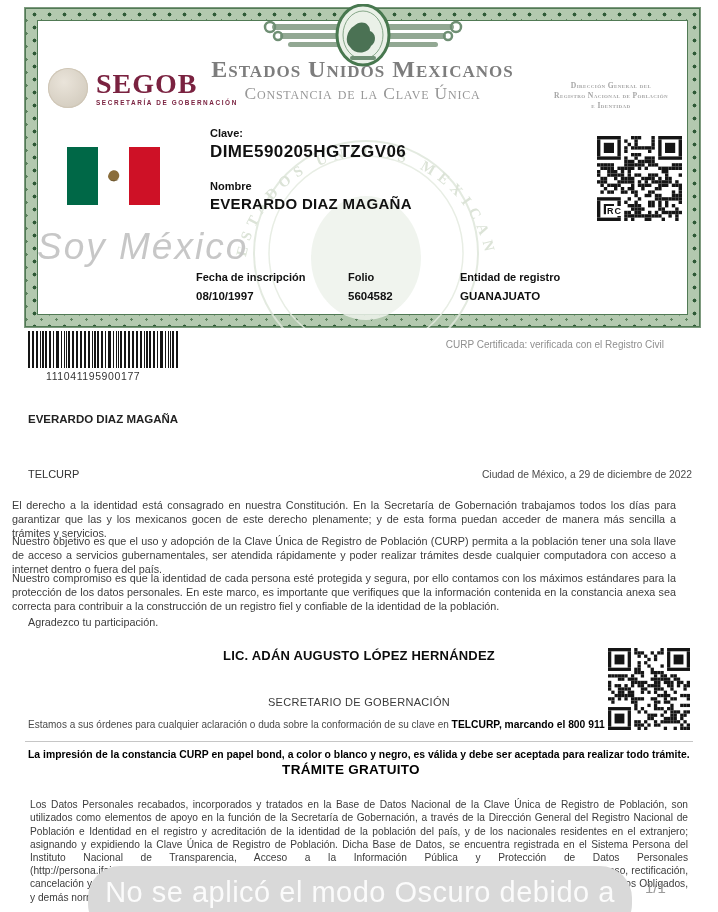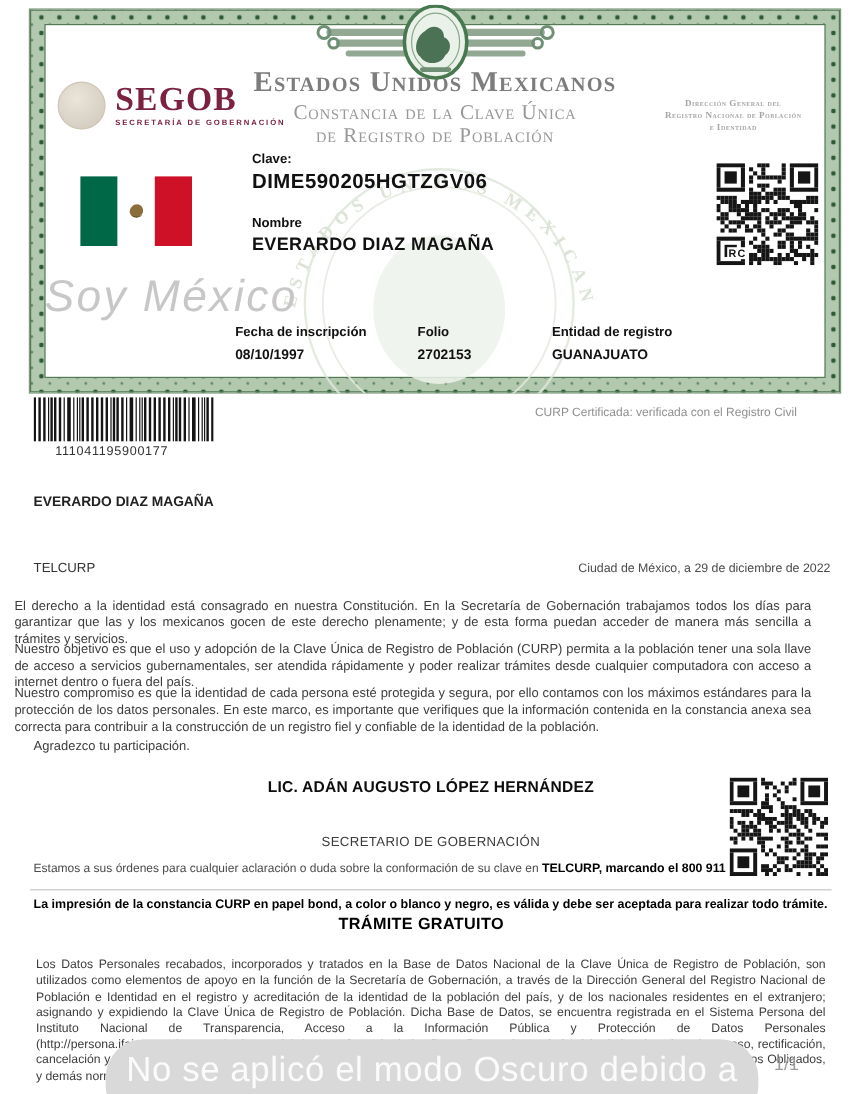--- a/index.html
+++ b/index.html
@@ -119,21 +119,20 @@
     <div class="segob">
       <div class="segob-seal"></div>
       <div class="segob-text">
         <div class="segob-name">SEGOB</div>
         <div class="segob-caption">SECRETARÍA DE GOBERNACIÓN</div>
       </div>
     </div>
 
     <h1 class="cert-title">Estados Unidos Mexicanos</h1>
     <div class="cert-sub s1">Constancia de la Clave Única</div>
-    <div class="cert-sub s2">de Registro de Población</div>
 
     <div class="direction">
       <div>Dirección General del</div>
       <div>Registro Nacional de Población</div>
       <div>e Identidad</div>
     </div>
 
     <svg class="watermark" width="330" height="215" viewBox="0 0 330 215">
       <defs>
           <path id="arc" d="M 45 150 A 122 122 0 0 1 287 150" fill="none"></path>
@@ -416,21 +415,21 @@
         </svg>
       <span class="qr-label">RC</span>
     </div>
 
     <div class="fg fg1">
       <div class="lb">Fecha de inscripción</div>
       <div class="vl">08/10/1997</div>
     </div>
     <div class="fg fg2">
       <div class="lb">Folio</div>
-      <div class="vl">2702153</div>
+      <div class="vl">5604582</div>
     </div>
     <div class="fg fg3">
       <div class="lb">Entidad de registro</div>
       <div class="vl">GUANAJUATO</div>
     </div>
   </section>
 
   <div class="barcode-wrap">
     <div class="bars" id="bars">
         <i style="width: 2px; margin-right: 2px;"></i>

